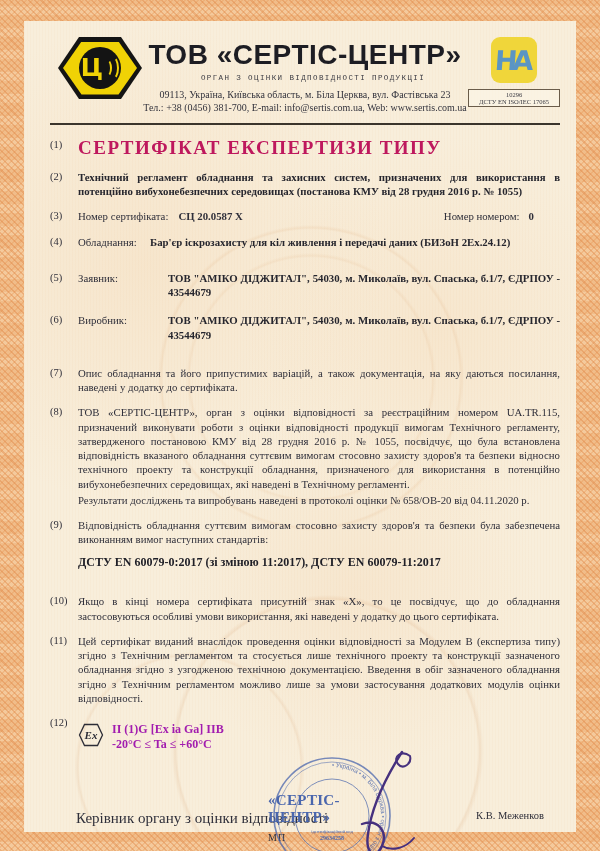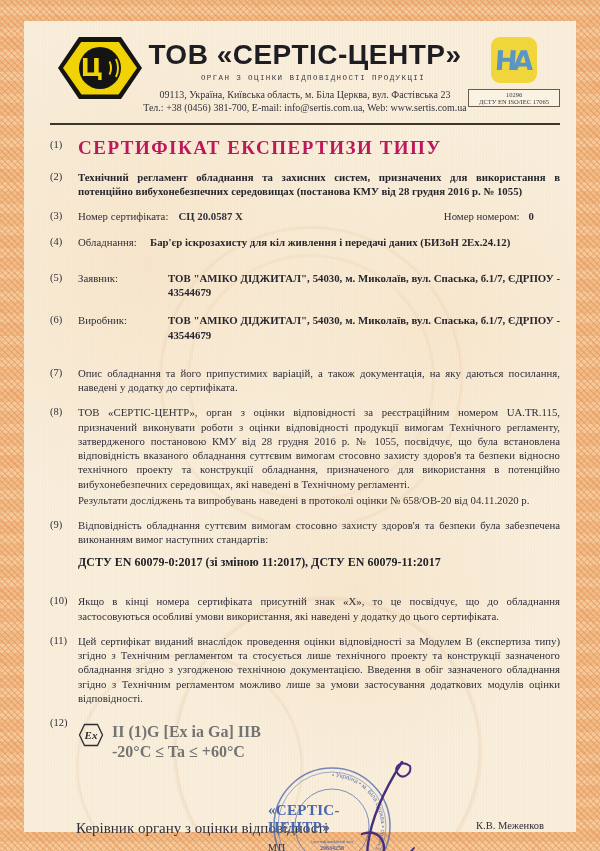--- a/index.html
+++ b/index.html
@@ -78,21 +78,21 @@
   .kv .kv-label{flex:none;}
   .kv .kv-val{flex:1;font-weight:bold;color:#26262e;}
   .w72{width:72px;}
   .w90{width:90px;}
   .gap22{margin-top:22px;}
   .gap14{margin-top:14px;}
   .gap24{margin-top:24px;}
   .para2{margin-top:2px;}
   .standards{margin-top:8px;font-weight:bold;font-size:12px;text-align:left;color:#1f1f27;}
   .marking{margin-top:6px;display:flex;gap:8px;align-items:flex-start;}
-  .marking-lines{font-weight:bold;font-size:16px;line-height:1.25;color:#737373;}
+  .marking-lines{font-weight:bold;font-size:12px;line-height:1.25;color:#a21caf;}
   .ex-svg{flex:none;margin-top:1px;}
 
   
   .sig{position:relative;height:118px;margin-top:6px;}
   .sig-label{position:absolute;left:26px;top:52px;font-size:15px;}
   .sig-mp{position:absolute;left:218px;top:74px;font-size:10px;letter-spacing:1px;}
   .sig-name{position:absolute;right:16px;top:52px;font-size:10.5px;}
   .stamp{position:absolute;left:218px;top:-6px;width:128px;height:128px;}
   .stamp-center{position:absolute;left:0;top:0;width:128px;height:128px;display:flex;flex-direction:column;
     align-items:center;justify-content:center;color:#4a66ad;pointer-events:none;}

